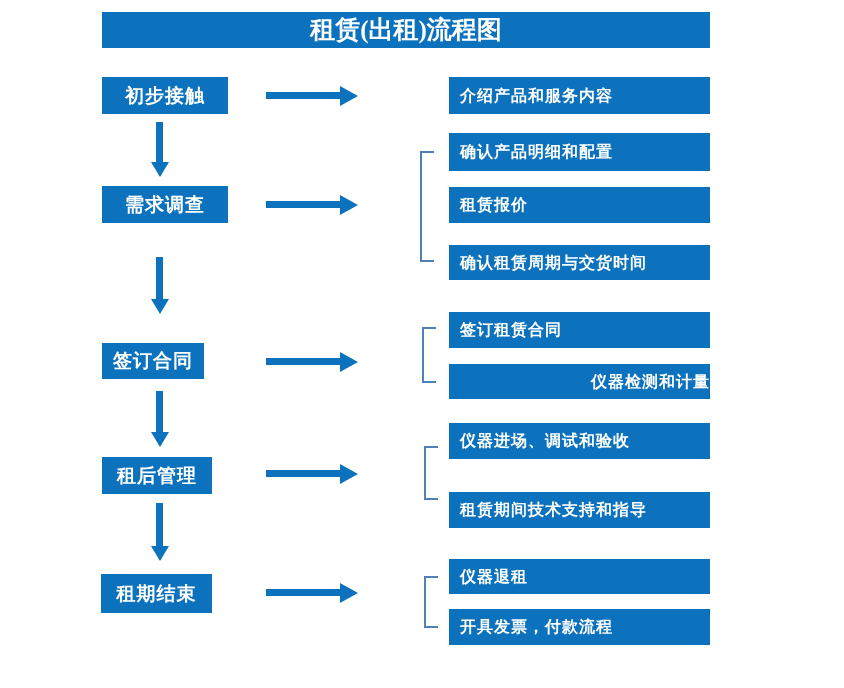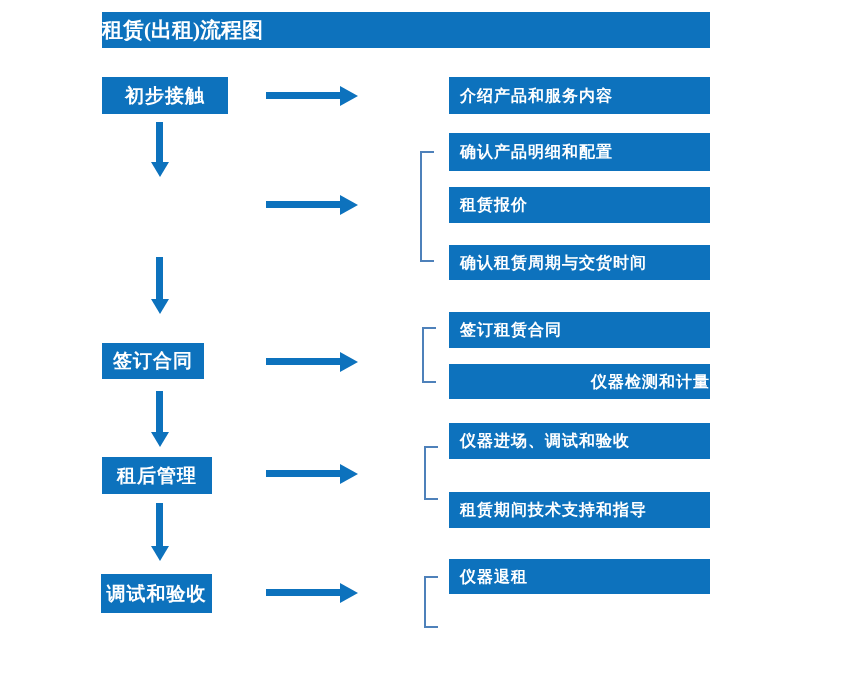--- a/index.html
+++ b/index.html
@@ -14,22 +14,23 @@
     width: 844px;
     height: 688px;
     background: #ffffff;
     font-family: "Liberation Serif", "DejaVu Serif", serif;
     overflow: hidden;
   }
   .titlebar {
     position: absolute;
     background: var(--primary);
     color: var(--box_text);
-    font-size: 21px;
+    font-size: 25px;
     font-weight: bold;
+    text-align: center;
   }
   .lbox {
     position: absolute;
     background: var(--primary);
     color: var(--box_text);
     font-size: 19px;
     font-weight: bold;
     text-align: center;
     letter-spacing: 1px;
   }
@@ -79,23 +80,24 @@
   }
 </style>
 </head>
 <body>
 
 <div class="canvas">
 
   <div class="titlebar" style="left:102px; top:12px; width:608px; height:36px; line-height:36px;">租赁(出租)流程图</div>
 
   <div class="lbox" style="left:102px; top:77px; width:126px; height:37px; line-height:37px;">初步接触</div>
+  <div class="lbox" style="left:102px; top:186px; width:126px; height:37px; line-height:37px;">需求调查</div>
   <div class="lbox" style="left:102px; top:343px; width:102px; height:36px; line-height:36px;">签订合同</div>
   <div class="lbox" style="left:102px; top:457px; width:110px; height:37px; line-height:37px;">租后管理</div>
-  <div class="lbox" style="left:101px; top:574px; width:111px; height:39px; line-height:39px;">调试和验收</div>
+  <div class="lbox" style="left:101px; top:574px; width:111px; height:39px; line-height:39px;">租期结束</div>
 
   <div class="varrow" style="left:151px; top:122px; height:55px;">
     <span class="shaft" style="height:40px;"></span>
       <span class="head"></span>
   </div>
   <div class="varrow" style="left:151px; top:257px; height:57px;">
     <span class="shaft" style="height:42px;"></span>
       <span class="head"></span>
   </div>
   <div class="varrow" style="left:151px; top:391px; height:56px;">
@@ -139,14 +141,15 @@
   <div class="rbox" style="top:187px; height:36px; line-height:36px;">租赁报价</div>
   <div class="rbox" style="top:245px; height:35px; line-height:35px;">确认租赁周期与交货时间</div>
 
   <div class="rbox" style="top:312px; height:36px; line-height:36px;">签订租赁合同</div>
   <div class="rbox" style="top:364px; height:35px; line-height:35px;text-align:right;">仪器检测和计量</div>
 
   <div class="rbox" style="top:423px; height:36px; line-height:36px;">仪器进场、调试和验收</div>
   <div class="rbox" style="top:492px; height:36px; line-height:36px;">租赁期间技术支持和指导</div>
 
   <div class="rbox" style="top:559px; height:35px; line-height:35px;">仪器退租</div>
+  <div class="rbox" style="top:609px; height:36px; line-height:36px;">开具发票，付款流程</div>
 
 </div>
 
 </body></html>

